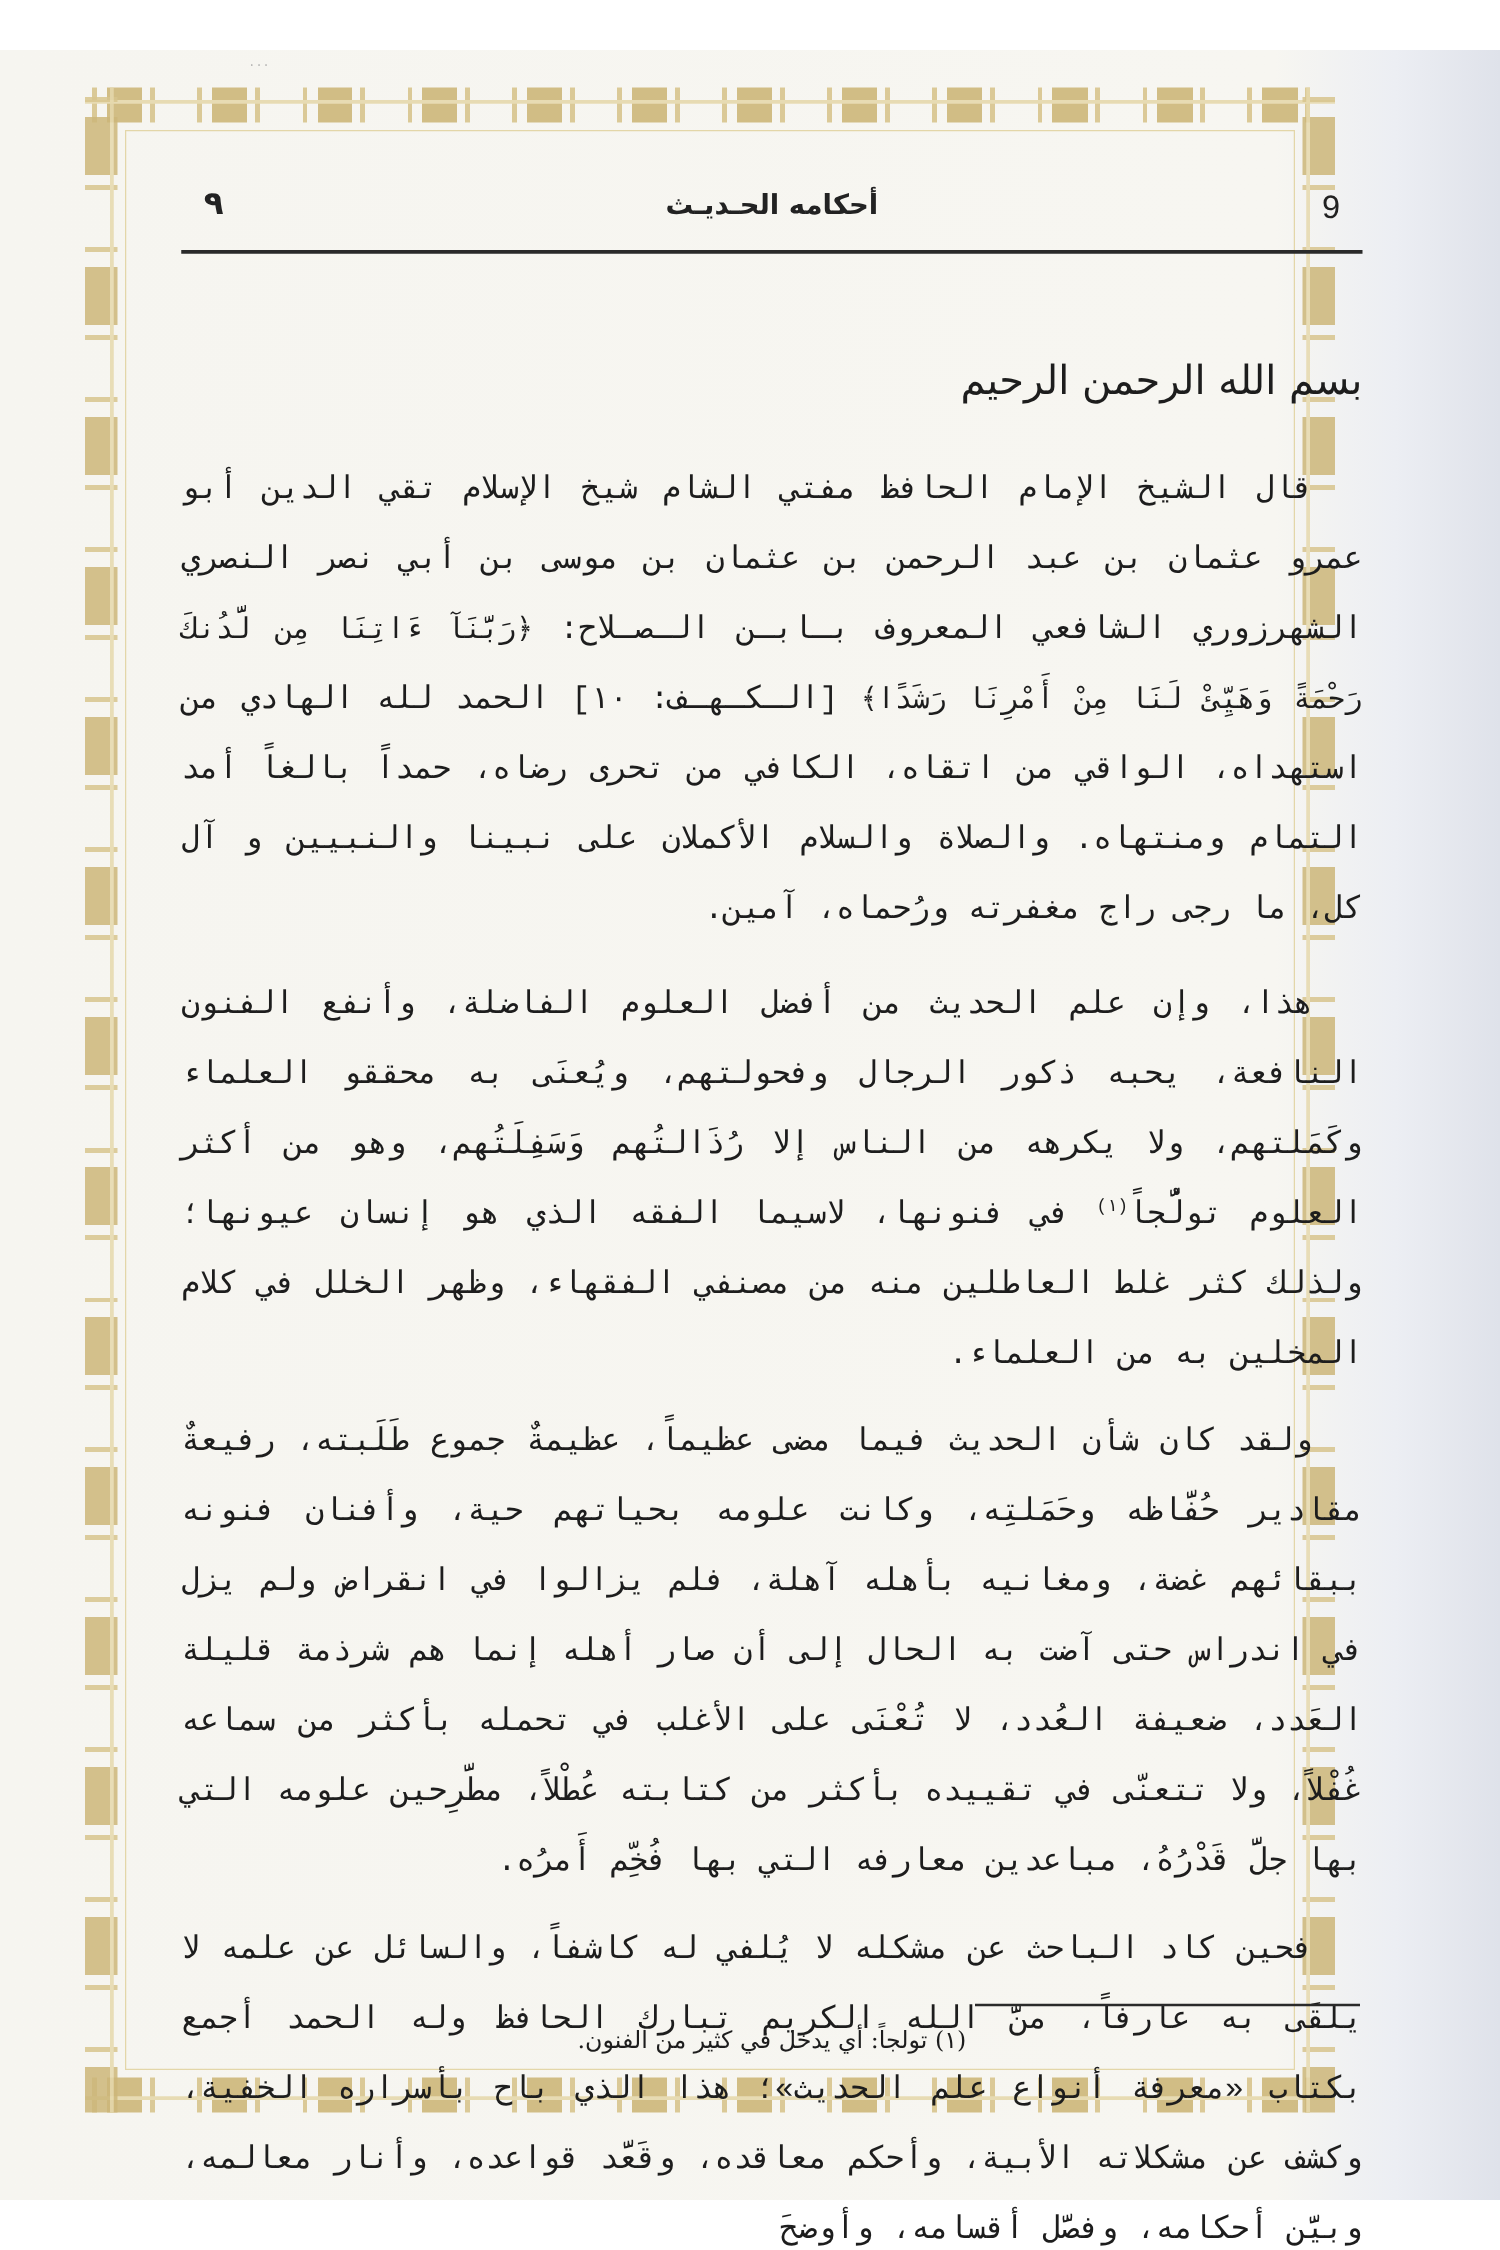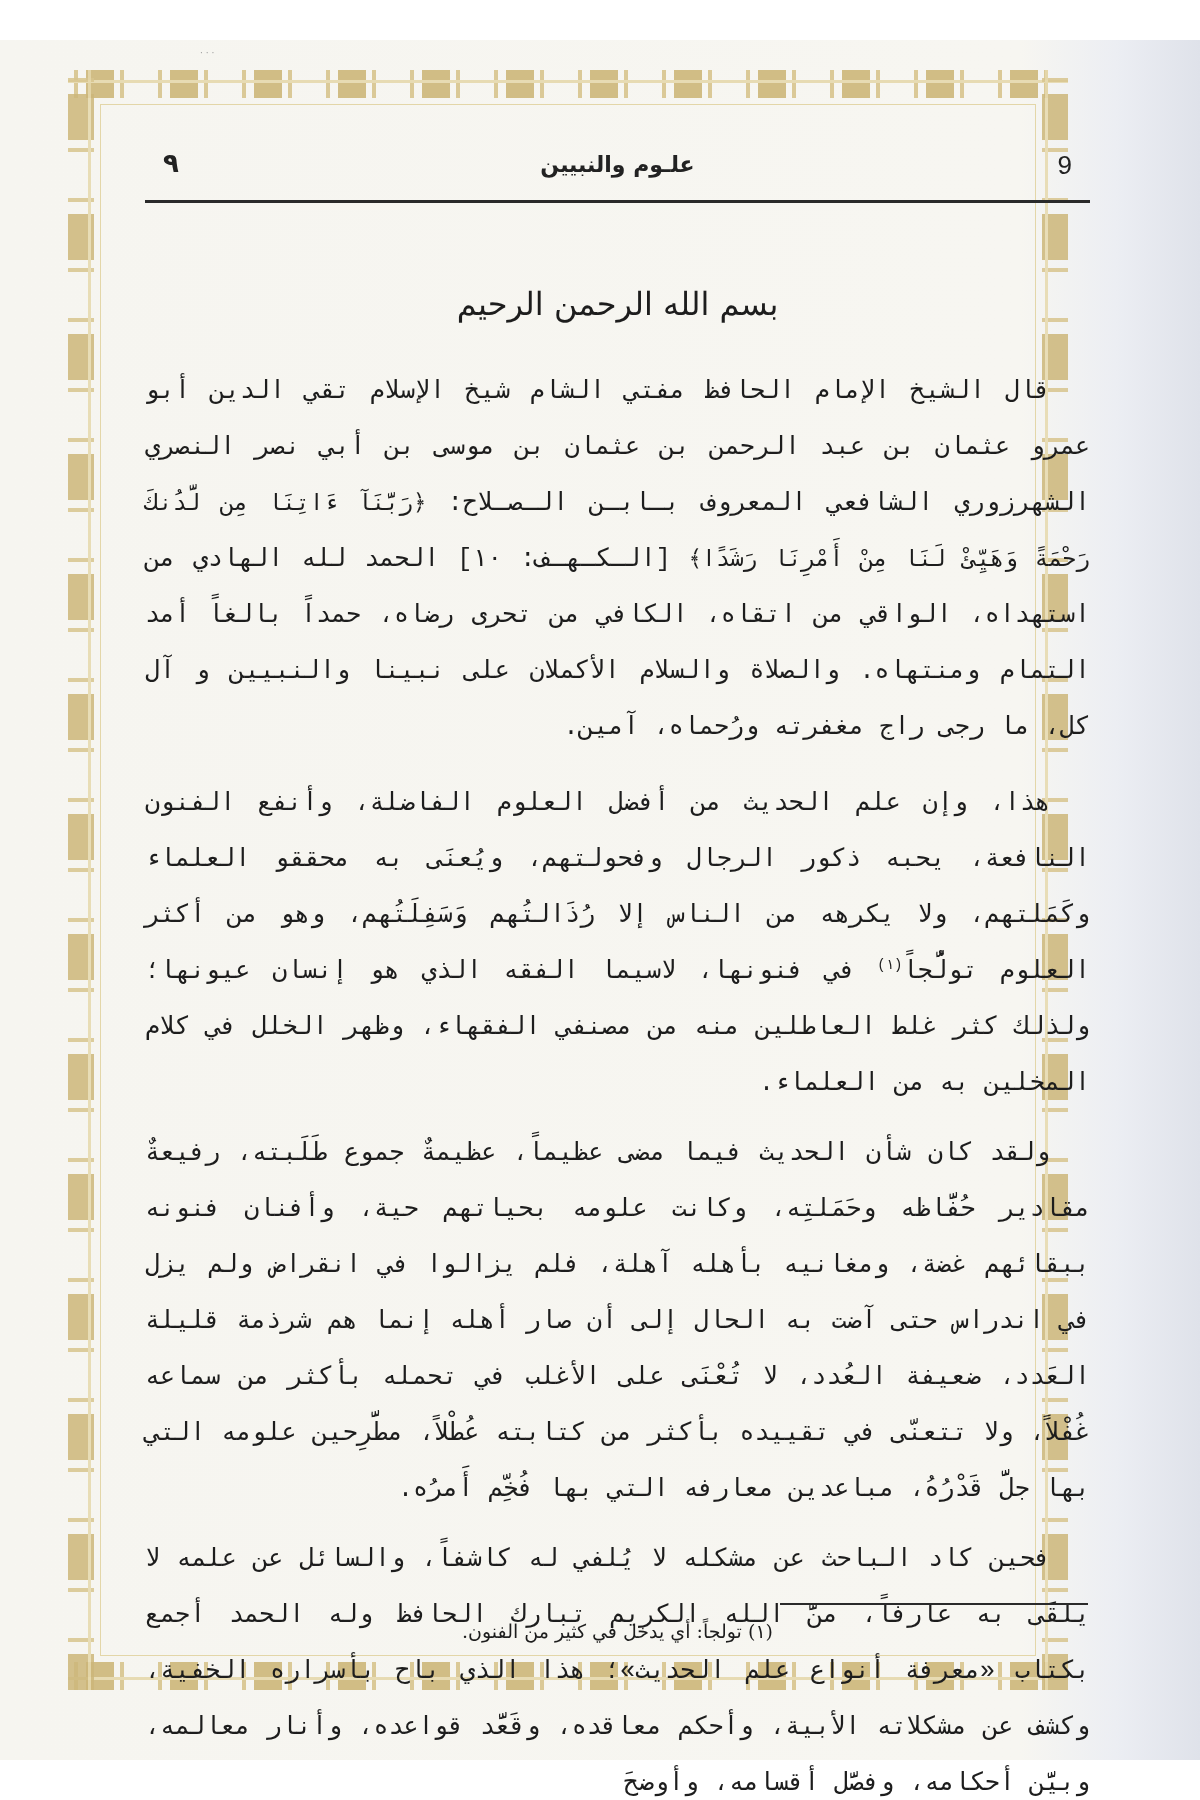--- a/index.html
+++ b/index.html
@@ -52,21 +52,21 @@
   }
   .header-rule { position:absolute; left:145px; top:200px; width:945px; height:3px; background:#2a2a2a; }
 
   
   .content {
     position:absolute; left:145px; top:280px; width:945px;
     direction:rtl; text-align:justify; color:#1d1d1d;
     font-family:"DejaVu Serif", serif; font-size:25px; line-height:56px;
   }
   .basmala {
-    text-align:center; font-size:32px; line-height:48px; margin:0 0 36px 0;
+    text-align:right; font-size:32px; line-height:48px; margin:0 0 36px 0;
   }
   .para { margin:0 0 14px 0; text-indent:40px; text-align-last:right;font-family:Liberation Mono, monospace; }
   .para.first { margin-bottom:20px; }
   .quran { font-size:23px; }
   sup { font-size:14px; line-height:0; }
 
   .fn-rule { position:absolute; left:780px; top:1603px; width:308px; height:2px; background:#2a2a2a; }
   .footnote {
     position:absolute; left:145px; top:1620px; width:945px; direction:rtl;
     font-family:"DejaVu Serif",serif; font-size:19px; color:#1d1d1d;text-align:center;
@@ -82,21 +82,21 @@
 <div class="frame">
   <div class="band-h" style="top:0;"></div>
   <div class="band-h" style="bottom:0;transform:scaleY(-1);"></div>
   <div class="band-v" style="left:0;"></div>
   <div class="band-v" style="right:0;transform:scaleX(-1);"></div>
   <div class="inner-line" style="left:32px;top:34px;right:32px;bottom:34px;"></div>
 </div>
 
 <div class="header">
   <span class="pg-latin">9</span>
-  <span class="running-title">علـوم والنبيين</span>
+  <span class="running-title">أحكامه الحـديـث</span>
   <span class="pg-arabic">٩</span>
 </div>
 <div class="header-rule"></div>
 
 <div class="content">
   <div class="basmala">بسم الله الرحمن الرحيم</div>
 
   <p class="para first"><span>قال الشيخ الإمام الحافظ مفتي الشام شيخ الإسلام تقي الدين أبو عمرو عثمان بن عبد الرحمن بن عثمان بن موسى بن أبي نصر النصري الشهرزوري الشافعي المعروف بـابـن الـصـلاح: </span><span class="quran">﴿رَبَّنَآ ءَاتِنَا مِن لَّدُنكَ رَحْمَةً وَهَيِّئْ لَنَا مِنْ أَمْرِنَا رَشَدًا﴾</span><span> [الـكـهـف: ١٠]</span><span> الحمد لله الهادي من استهداه، الواقي من اتقاه، الكافي من تحرى رضاه، حمداً بالغاً أمد التمام ومنتهاه. والصلاة والسلام الأكملان على نبينا والنبيين و آل كل، ما رجى راج مغفرته ورُحماه، آمين.</span></p>
 
   <p class="para"><span>هذا، وإن علم الحديث من أفضل العلوم الفاضلة، وأنفع الفنون النافعة، يحبه ذكور الرجال وفحولتهم، ويُعنَى به محققو العلماء وكَمَلتهم، ولا يكرهه من الناس إلا رُذَالتُهم وَسَفِلَتُهم، وهو من أكثر العلوم تولُّجاً</span><sup>(١)</sup><span> في فنونها، لاسيما الفقه الذي هو إنسان عيونها؛ ولذلك كثر غلط العاطلين منه من مصنفي الفقهاء، وظهر الخلل في كلام المخلين به من العلماء.</span></p>

